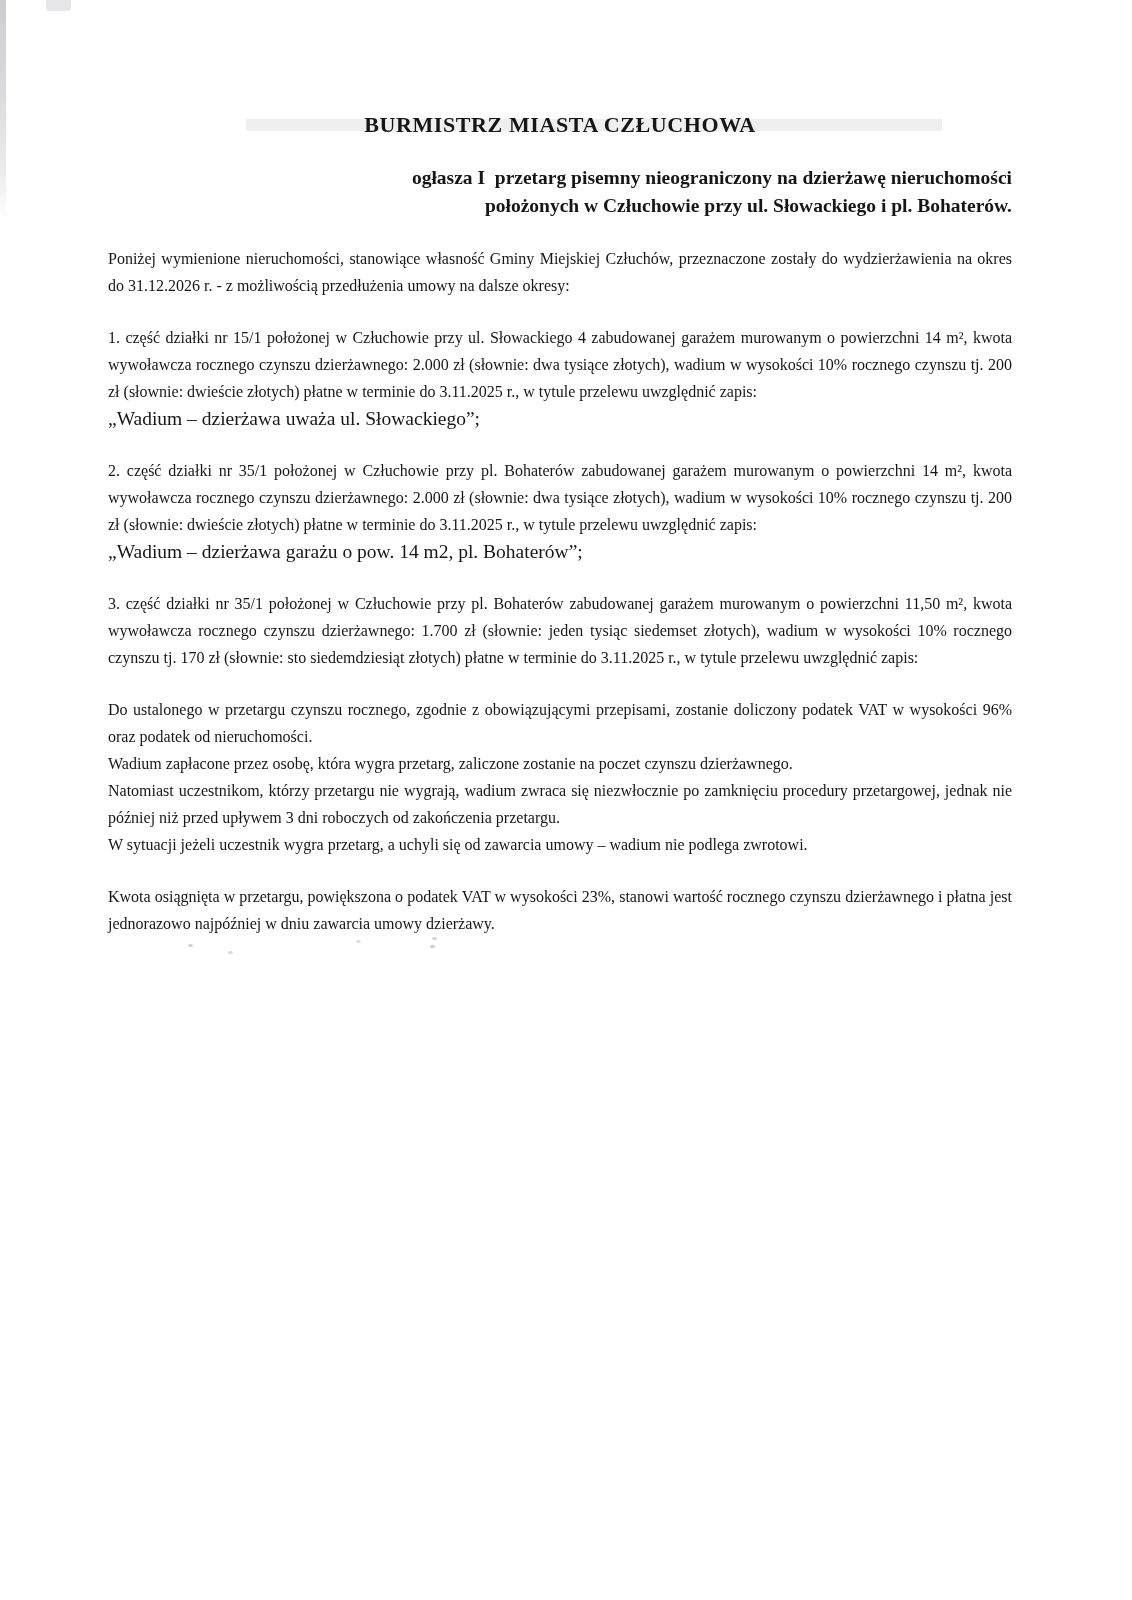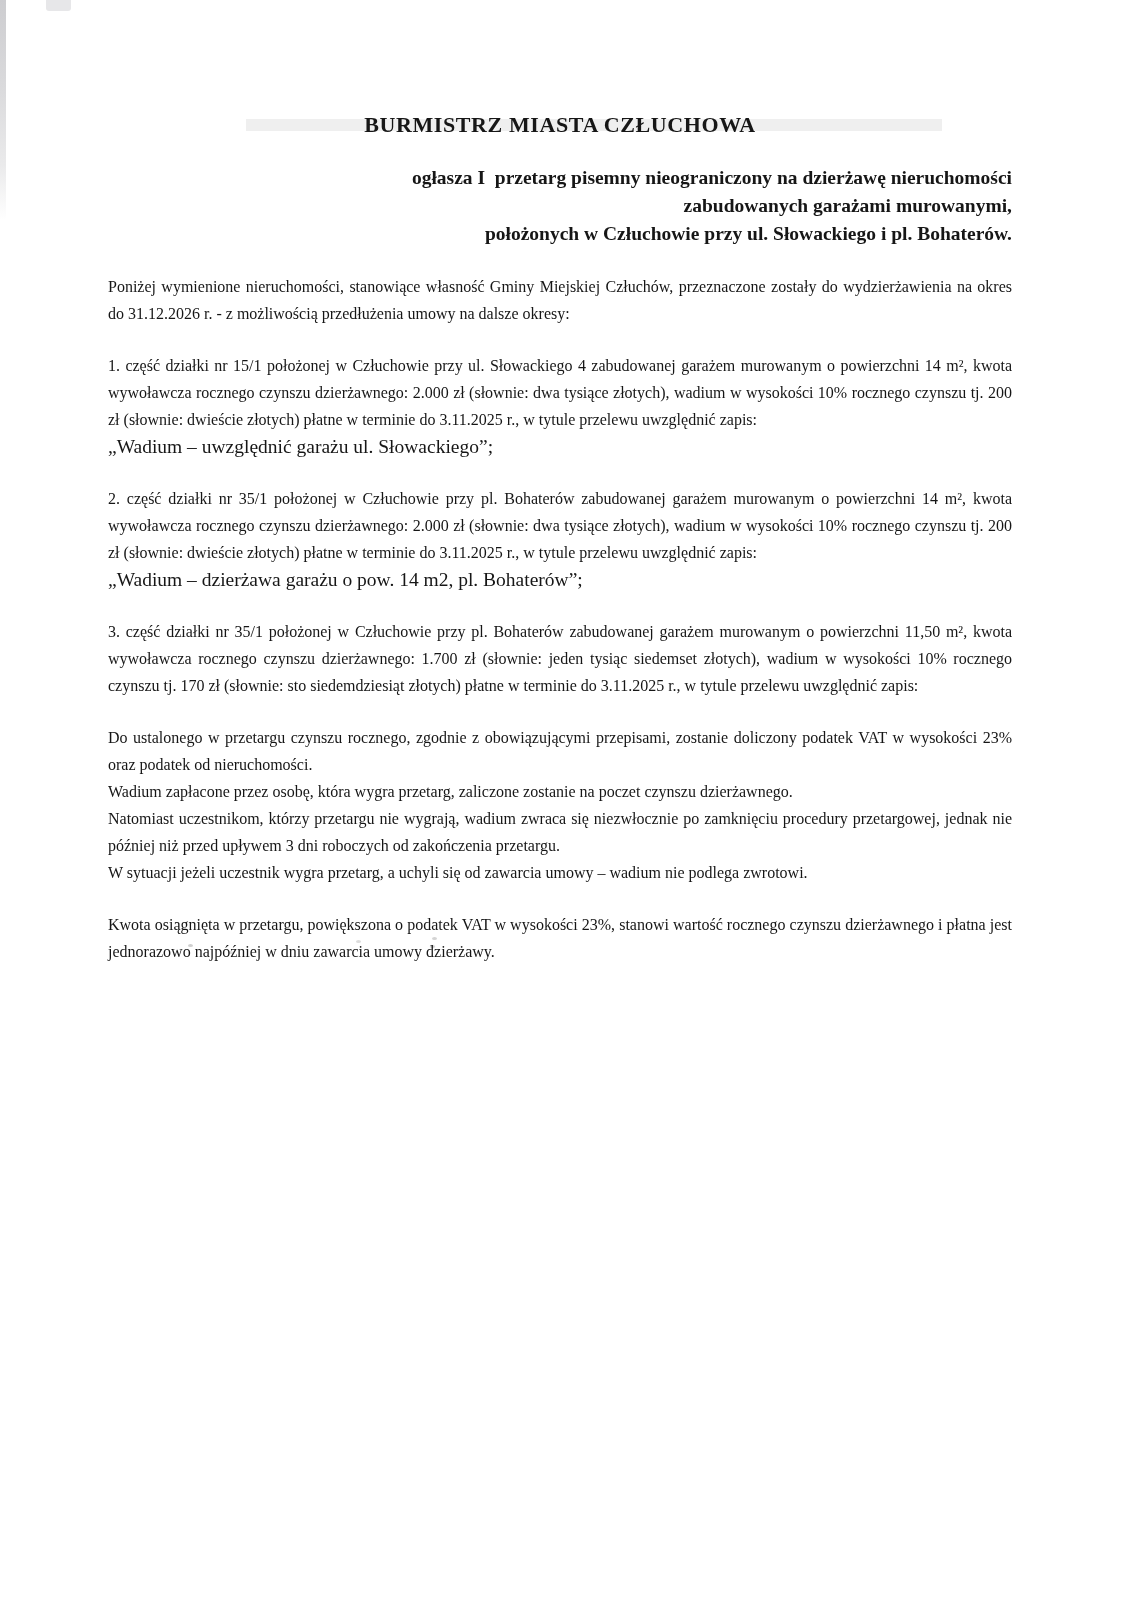--- a/index.html
+++ b/index.html
@@ -100,41 +100,40 @@
   <div class="corner-blob"></div>
   <div class="title-band"></div>
   <div class="smudge"></div>
 
   <div class="content">
 
     <h1 class="doc-title">BURMISTRZ MIASTA CZŁUCHOWA</h1>
 
     <div class="subtitle">
       <div>ogłasza I&nbsp; przetarg pisemny nieograniczony na dzierżawę nieruchomości</div>
-      <div>zabudowanych garażami murowanymi,</div>
       <div>położonych w Człuchowie przy ul. Słowackiego i pl. Bohaterów.</div>
     </div>
 
     <p class="para">Poniżej wymienione nieruchomości, stanowiące własność Gminy Miejskiej Człuchów, przeznaczone zostały do wydzierżawienia na okres do 31.12.2026 r. - z możliwością przedłużenia umowy na dalsze okresy:</p>
 
     <div>
       <p class="para">1. część działki nr 15/1 położonej w Człuchowie przy ul. Słowackiego 4 zabudowanej garażem murowanym o powierzchni 14 m², kwota wywoławcza rocznego czynszu dzierżawnego: 2.000 zł (słownie: dwa tysiące złotych), wadium w wysokości 10% rocznego czynszu tj. 200 zł (słownie: dwieście złotych) płatne w terminie do 3.11.2025 r., w tytule przelewu uwzględnić zapis:</p>
-      <p class="quote-line">„Wadium – uwzględnić garażu ul. Słowackiego”;</p>
+      <p class="quote-line">„Wadium – dzierżawa uważa ul. Słowackiego”;</p>
     </div>
 
     <div>
       <p class="para">2. część działki nr 35/1 położonej w Człuchowie przy pl. Bohaterów zabudowanej garażem murowanym o powierzchni 14 m², kwota wywoławcza rocznego czynszu dzierżawnego: 2.000 zł (słownie: dwa tysiące złotych), wadium w wysokości 10% rocznego czynszu tj. 200 zł (słownie: dwieście złotych) płatne w terminie do 3.11.2025 r., w tytule przelewu uwzględnić zapis:</p>
       <p class="quote-line">„Wadium – dzierżawa garażu o pow. 14 m2, pl. Bohaterów”;</p>
     </div>
 
     <div>
       <p class="para">3. część działki nr 35/1 położonej w Człuchowie przy pl. Bohaterów zabudowanej garażem murowanym o powierzchni 11,50 m², kwota wywoławcza rocznego czynszu dzierżawnego: 1.700 zł (słownie: jeden tysiąc siedemset złotych), wadium w wysokości 10% rocznego czynszu tj. 170 zł (słownie: sto siedemdziesiąt złotych) płatne w terminie do 3.11.2025 r., w tytule przelewu uwzględnić zapis:</p>
     </div>
 
-    <p class="para">Do ustalonego w przetargu czynszu rocznego, zgodnie z obowiązującymi przepisami, zostanie doliczony podatek VAT w wysokości 23% oraz podatek od nieruchomości.</p>
+    <p class="para">Do ustalonego w przetargu czynszu rocznego, zgodnie z obowiązującymi przepisami, zostanie doliczony podatek VAT w wysokości 96% oraz podatek od nieruchomości.</p>
 
 
     <p class="para tight">Wadium zapłacone przez osobę, która wygra przetarg, zaliczone zostanie na poczet czynszu dzierżawnego.</p>
     <p class="para tight">Natomiast uczestnikom, którzy przetargu nie wygrają, wadium zwraca się niezwłocznie po zamknięciu procedury przetargowej, jednak nie później niż przed upływem 3 dni roboczych od zakończenia przetargu.</p>
     <p class="para tight">W sytuacji jeżeli uczestnik wygra przetarg, a uchyli się od zawarcia umowy – wadium nie podlega zwrotowi.</p>
 
 
     <p class="para">Kwota osiągnięta w przetargu, powiększona o podatek VAT w wysokości 23%, stanowi wartość rocznego czynszu dzierżawnego i płatna jest jednorazowo najpóźniej w dniu zawarcia umowy dzierżawy.</p>
 
   </div>

